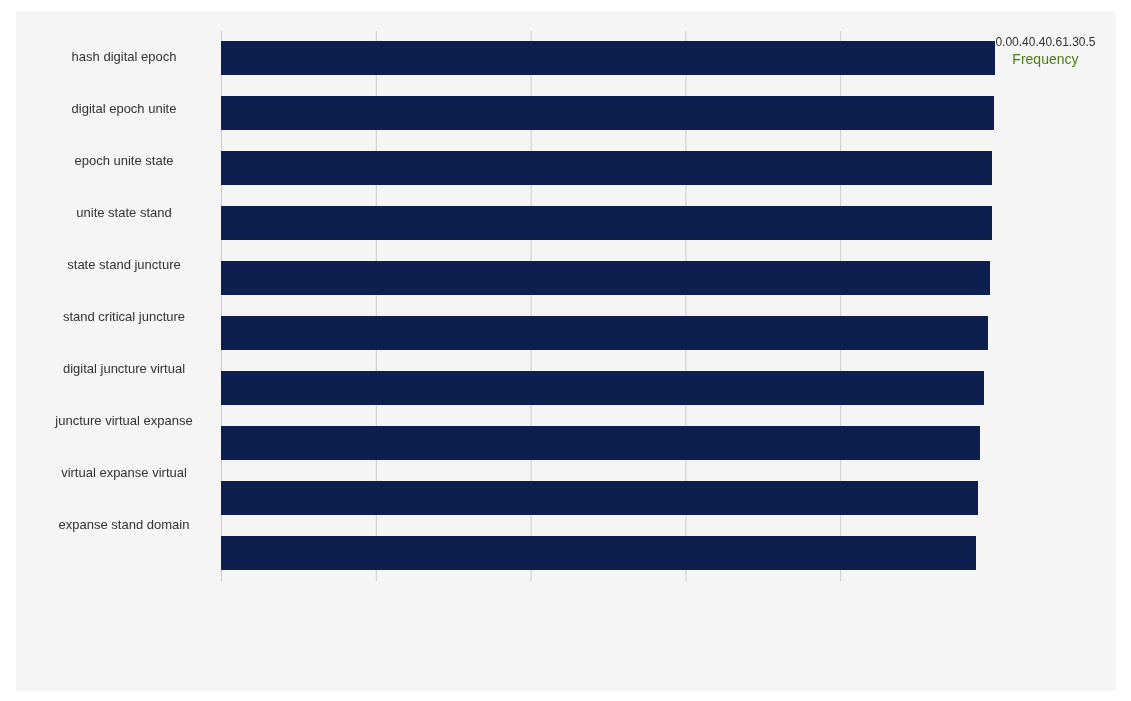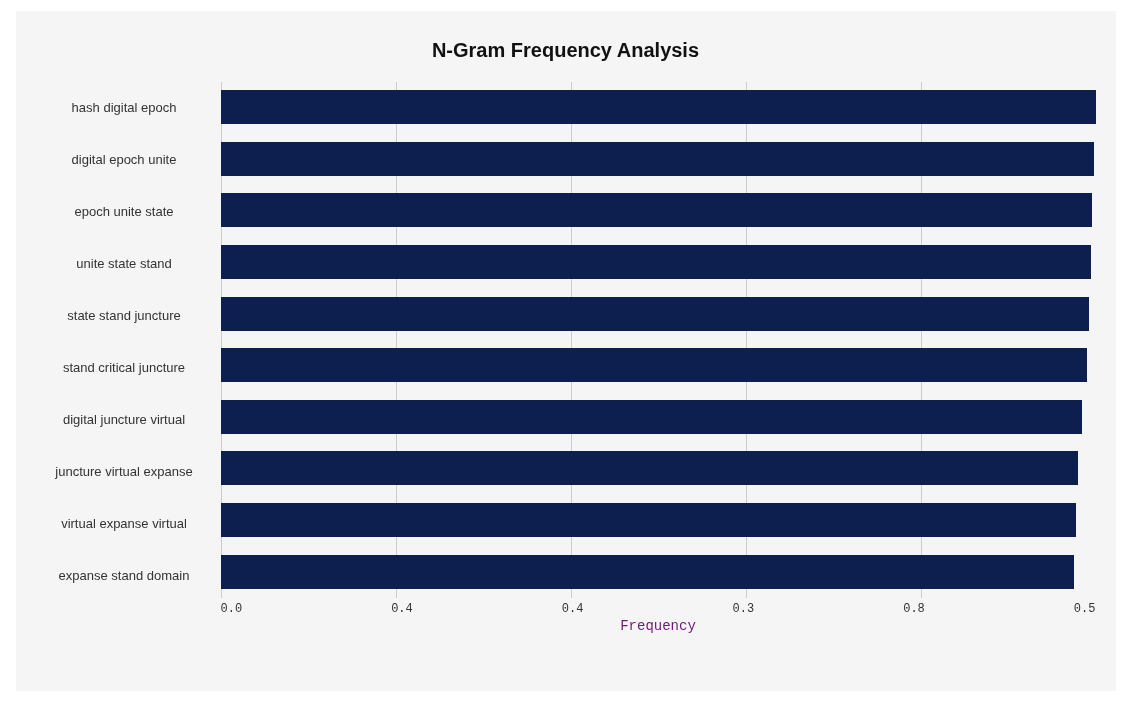--- a/index.html
+++ b/index.html
@@ -52,22 +52,20 @@
     .y-label {
       font-size: 13px;
       color: #333333;
       white-space: nowrap;
       line-height: 1;
     }
 
     .bars-and-xaxis {
       flex: 1;
       display: flex;
-      flex-direction: column;
-      font-family: Liberation Mono, monospace;
     }
 
     .bars-area {
       flex: 1;
       display: flex;
       flex-direction: column;
       justify-content: space-around;
       background: #f5f5f5;
       position: relative;
     }
@@ -99,21 +97,21 @@
 
     .x-tick-label {
       font-size: 12px;
       color: #333333;
       text-align: center;
     }
 
     .x-axis-title {
       text-align: center;
       font-size: 14px;
-      color: #701a75;
+      color: #4d7c0f;
       margin-top: 2px;
     }
 
     
     .bars-area::before {
       content: '';
       position: absolute;
       top: 0; left: 0; right: 0; bottom: 0;
       background-image: 
         linear-gradient(to right, #cccccc 1px, transparent 1px);
@@ -125,21 +123,20 @@
 
     .bar-row {
       position: relative;
       z-index: 1;
     }
   </style>
 </head>
 <body>
 
 <div class="chart-container">
-  <div class="chart-title">N-Gram Frequency Analysis</div>
 
   <div class="chart-area">
 
     <div class="y-axis-labels">
 
     <span class="y-label">hash digital epoch</span>
         <span class="y-label">digital epoch unite</span>
         <span class="y-label">epoch unite state</span>
         <span class="y-label">unite state stand</span>
         <span class="y-label">state stand juncture</span>
@@ -183,22 +180,22 @@
           <div class="bar-row">
             <div class="bar" style="width: 97.5%; background: rgb(13, 31, 78);"></div>
           </div>
         </div>
       <div class="x-axis">
         <div class="x-axis-ticks">
 
         <span class="x-tick-label">0.0</span>
             <span class="x-tick-label">0.4</span>
             <span class="x-tick-label">0.4</span>
-            <span class="x-tick-label">0.3</span>
-            <span class="x-tick-label">0.8</span>
+            <span class="x-tick-label">0.6</span>
+            <span class="x-tick-label">1.3</span>
             <span class="x-tick-label">0.5</span>
           </div>
         <div class="x-axis-title">Frequency</div>
       </div>
     </div>
 
   </div>
 </div>
 
 </body></html>

